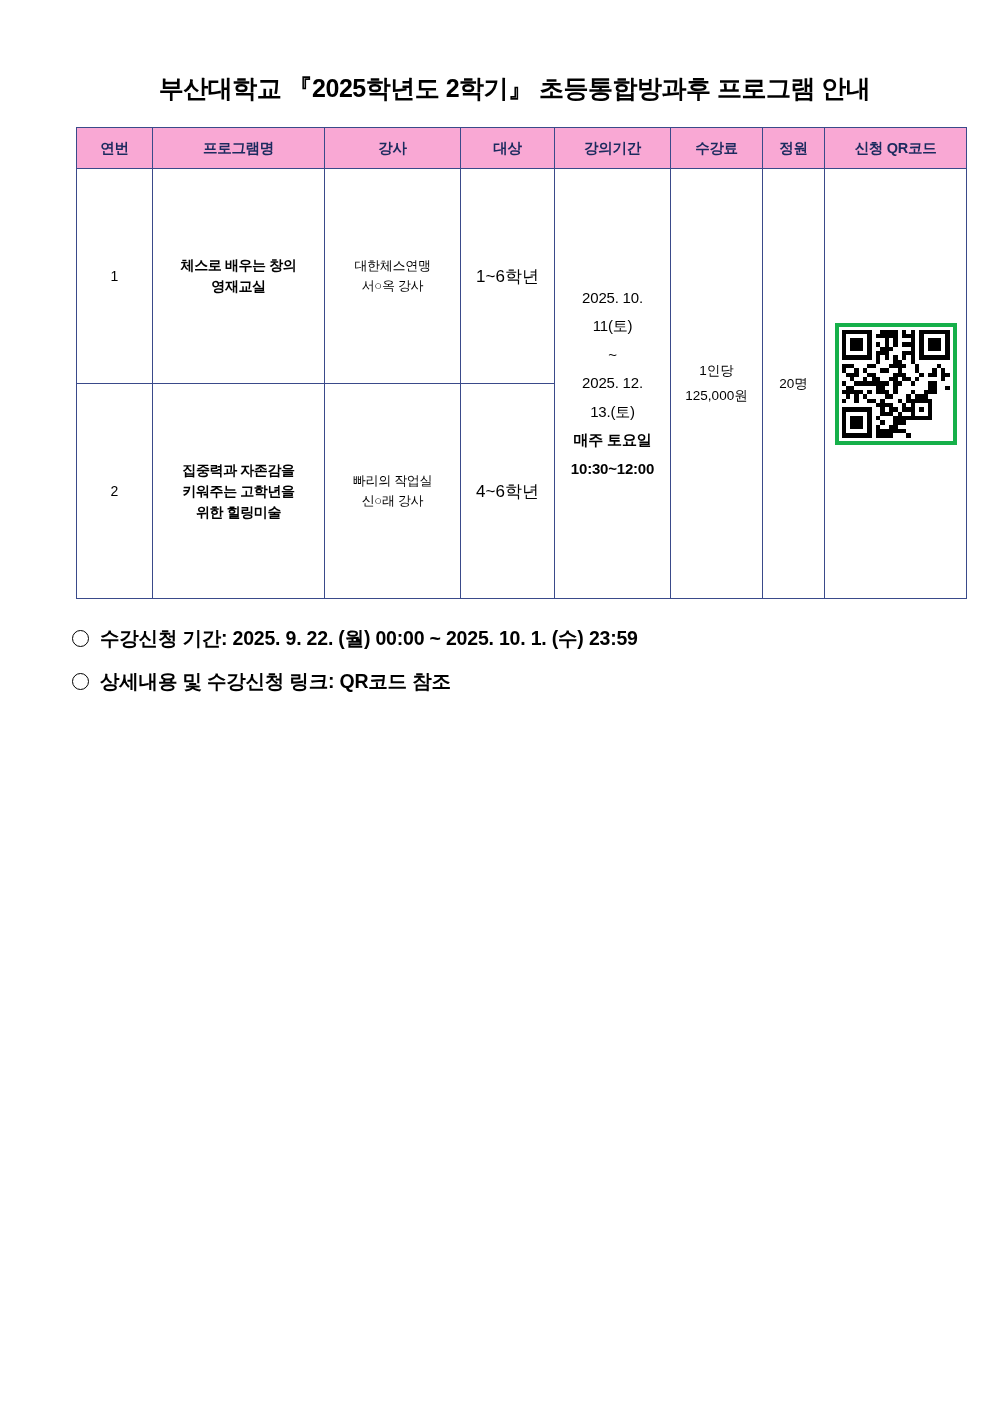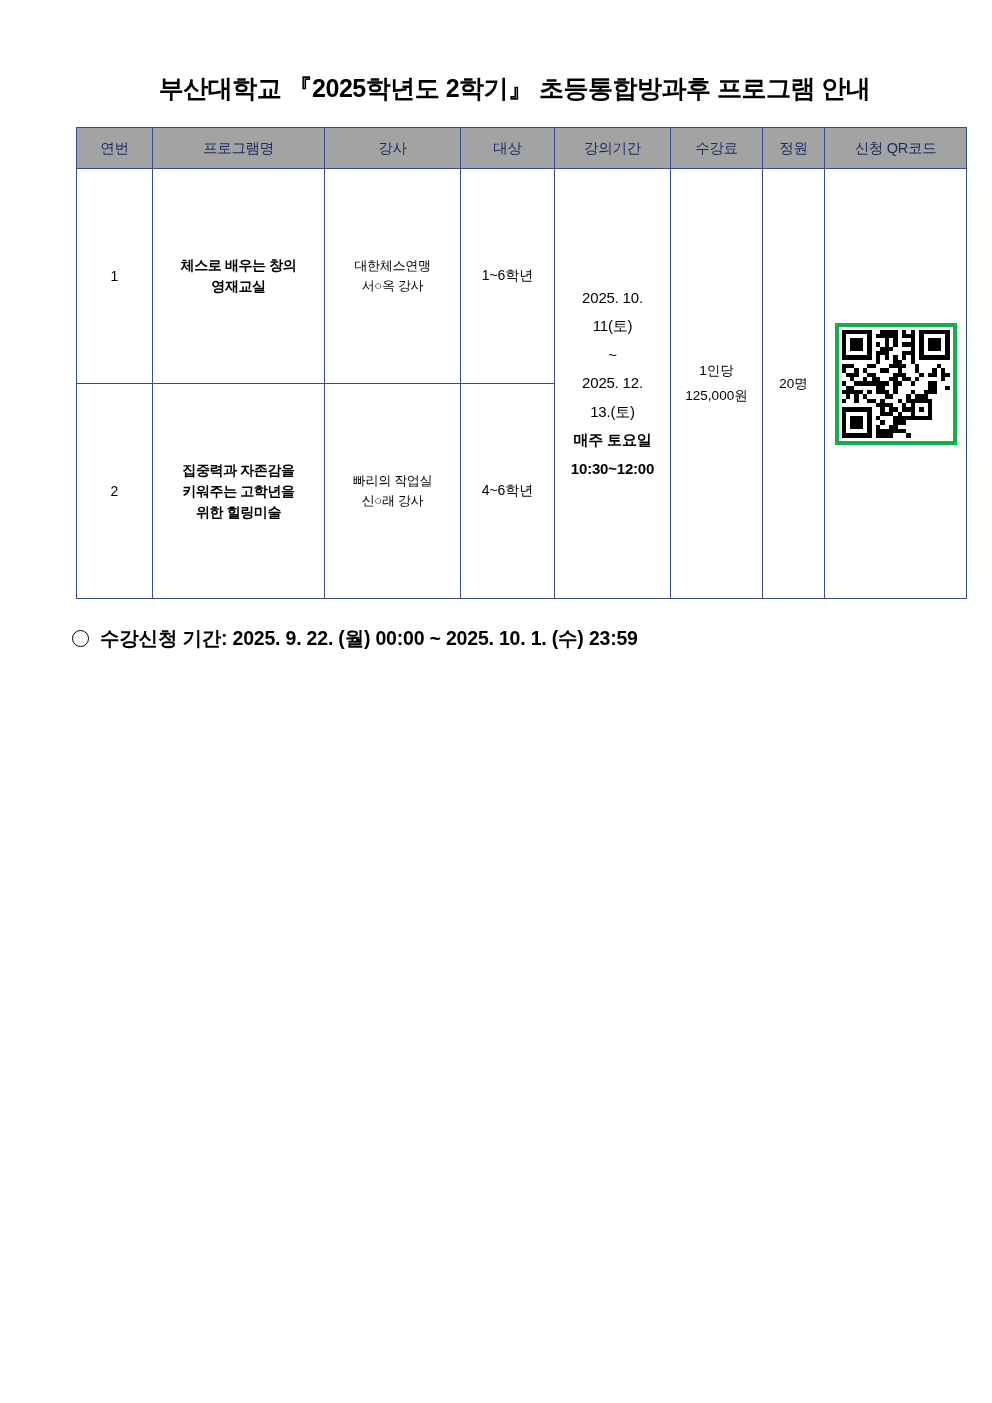--- a/index.html
+++ b/index.html
@@ -51,40 +51,40 @@
     table-layout: fixed;
   }
   table.program-table th,
   table.program-table td {
     border: 1px solid #3a4a8a;
     text-align: center;
     vertical-align: middle;
     padding: 3px 4px;
   }
   table.program-table th {
-    background: #a3a3a3;
+    background: #f9a8d4;
     font-size: 14.5px;
-    font-weight: normal;
+    font-weight: bold;
     height: 34px;
     color: #1b2a5e;
     letter-spacing: -0.3px;
   }
   td.cell-no { font-size: 14px; }
   td.cell-prog {
     font-size: 14px;
     font-weight: bold;
     line-height: 1.5;
     letter-spacing: -0.4px;
   }
   td.cell-teacher {
     font-size: 13px;
     line-height: 1.55;
     letter-spacing: -0.3px;
   }
-  td.cell-target { font-size: 14px; }
+  td.cell-target { font-size: 17px; }
   td.cell-period {
     font-size: 15px;
     line-height: 1.9;
     letter-spacing: -0.2px;
   }
   td.cell-period .strong {
     font-weight: bold;
   }
   td.cell-fee {
     font-size: 13.5px;
@@ -825,15 +825,19 @@
         <td class="cell-target">4~6학년</td>
       </tr>
     </tbody>
   </table>
 
   <div class="notes">
     <div class="note-line">
       <span class="bullet-circle"></span>
       <span>수강신청 기간: 2025. 9. 22. (월) 00:00 ~ 2025. 10. 1. (수) 23:59</span>
     </div>
+    <div class="note-line">
+      <span class="bullet-circle"></span>
+      <span>상세내용 및 수강신청 링크: QR코드 참조</span>
+    </div>
   </div>
 
 </div>
 
 </body></html>

